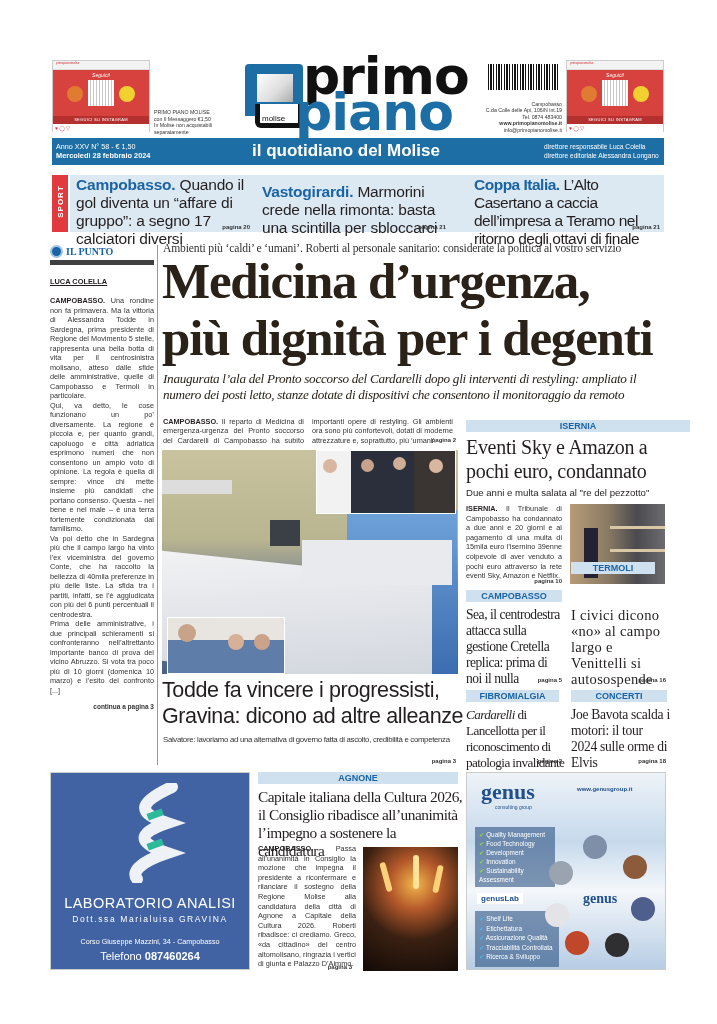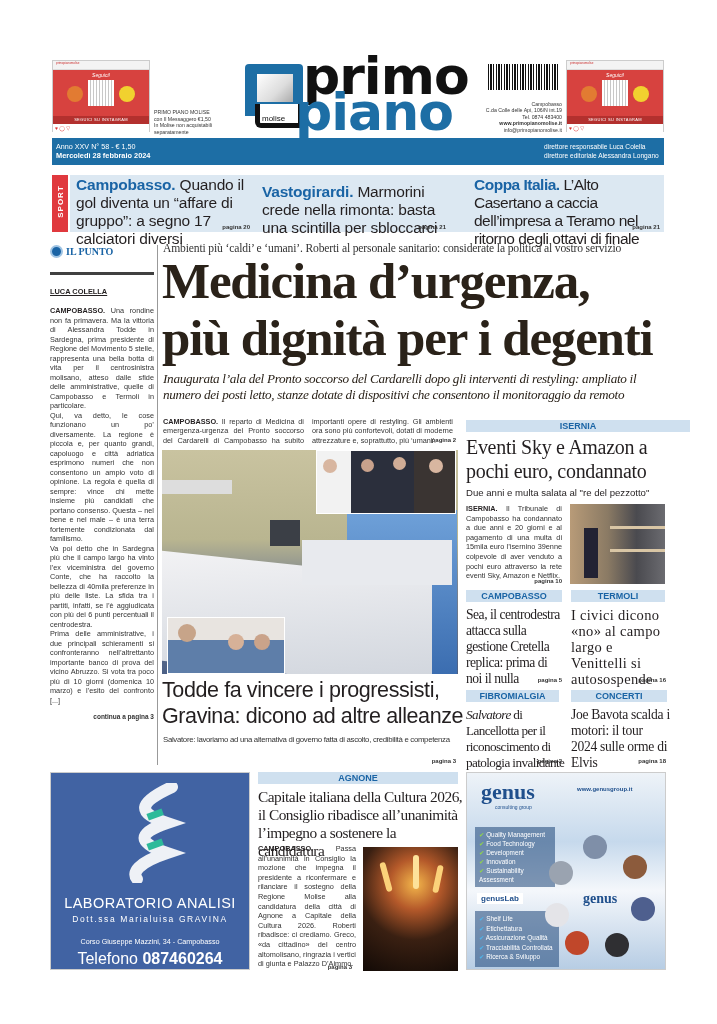--- a/index.html
+++ b/index.html
@@ -73,20 +73,21 @@
     <div class="qr"></div>
     <div class="face" style="right:14px;background:#f1d12f"></div>
   </div>
   <div class="bar">SEGUICI SU INSTAGRAM</div>
   <div class="foot">♥ ◯ ▽</div>
 </div>
 
 <div class="abs bluebar" style="left:52px;top:138px;width:612px;height:27px;">
   <div class="abs" style="left:4px;top:4px;font-size:7.2px">Anno XXV N° 58 - € 1,50</div>
   <div class="abs" style="left:4px;top:13px;font-size:7.4px;font-weight:bold">Mercoledì 28 febbraio 2024</div>
+  <div class="abs" style="left:200px;top:3px;font-size:17px;font-weight:bold">il quotidiano del Molise</div>
   <div class="abs" style="left:492px;top:5px;font-size:6.6px">direttore responsabile Luca Colella</div>
   <div class="abs" style="left:492px;top:14px;font-size:6.6px">direttore editoriale Alessandra Longano</div>
 </div>
 
 <div class="abs" style="left:52px;top:175px;width:16px;height:57px;background:#e0393e;">
   <div style="position:absolute;left:-18px;top:22px;width:52px;transform:rotate(-90deg);color:#fff;font-size:8px;font-weight:bold;text-align:center;letter-spacing:1px">SPORT</div>
 </div>
 <div class="abs sport-box" style="left:70px;top:175px;width:594px;height:57px;"></div>
 
 <div class="abs" style="left:76px;top:176px;width:178px;">
@@ -98,21 +99,21 @@
   <div class="sport-item"><b>Vastogirardi.</b> <span>Marmorini crede nella rimonta: basta una scintilla per sbloccarci</span></div>
 </div>
 <div class="abs pg" style="left:396px;top:224px;width:50px">pagina 21</div>
 
 <div class="abs" style="left:474px;top:176px;width:188px;">
   <div class="sport-item" style="letter-spacing:-.5px"><b>Coppa Italia.</b> <span>L’Alto Casertano a caccia dell’impresa a Teramo nel ritorno degli ottavi di finale</span></div>
 </div>
 <div class="abs pg" style="left:610px;top:224px;width:50px">pagina 21</div>
 
 <div class="abs" style="left:50px;top:245px;width:104px;">
-  <div style="display:flex;align-items:center;gap:3px;border-bottom:3px solid #404040;padding-bottom:14px">
+  <div style="display:flex;align-items:center;gap:3px;border-bottom:5px solid #404040;padding-bottom:2px">
     <span style="width:13px;height:13px;border-radius:50%;background:#1a64a5;display:inline-block;border:2px solid #9ec3e3"></span>
     <span class="serif" style="color:#1a64a5;font-weight:bold;font-size:10px">IL PUNTO</span>
   </div>
   <div style="margin-top:12px;font-size:7.4px;font-weight:bold;text-decoration:underline;color:#231f20">LUCA COLELLA</div>
   <div class="body-txt" style="margin-top:10px;font-size:7.3px;line-height:9.5px">
     <p><b>CAMPOBASSO.</b> <span>Una rondine non fa primavera. Ma la vittoria di Alessandra Todde in Sardegna, prima presidente di Regione del Movimento 5 stelle, rappresenta una bella botta di vita per il centrosinistra molisano, atteso dalle sfide delle amministrative, quelle di Campobasso e Termoli in particolare.</span></p>
     <p>Qui, va detto, le cose funzionano un po’ diversamente. La regione è piccola e, per quanto grandi, capoluogo e città adriatica esprimono numeri che non consentono un ampio voto di opinione. La regola è quella di sempre: vince chi mette insieme più candidati che portano consenso. Questa – nel bene e nel male – è una terra fortemente condizionata dal familismo.</p>
     <p>Va poi detto che in Sardegna più che il campo largo ha vinto l’ex viceministra del governo Conte, che ha raccolto la bellezza di 40mila preferenze in più delle liste. La sfida tra i partiti, infatti, se l’è aggiudicata con più dei 6 punti percentuali il centrodestra.</p>
     <p>Prima delle amministrative, i due principali schieramenti si confronteranno nell’altrettanto importante banco di prova del vicino Abruzzo. Si vota tra poco più di 10 giorni (domenica 10 marzo) e l’esito del confronto [...]</p>
   </div>
@@ -161,45 +162,45 @@
   <b style="color:#231f20">ISERNIA.</b> <span>Il Tribunale di Campobasso ha condannato a due anni e 20 giorni e al pagamento di una multa di 15mila euro l’isernino 39enne colpevole di aver venduto a pochi euro attraverso la rete eventi Sky, Amazon e Netflix.</span>
 </div>
 <div class="abs pg" style="left:510px;top:578px;width:52px">pagina 10</div>
 <div class="abs photo" style="left:570px;top:504px;width:95px;height:80px;background:linear-gradient(90deg,#b89b78 0%,#8a7a64 40%,#4a4a4f 70%,#6b6b70 100%)">
   <div class="abs" style="left:40px;top:22px;width:55px;height:3px;background:#d9c6a5"></div>
   <div class="abs" style="left:40px;top:45px;width:55px;height:3px;background:#d9c6a5"></div>
   <div class="abs" style="left:14px;top:24px;width:14px;height:50px;background:#223"></div>
 </div>
 
 <div class="abs label-strip" style="left:466px;top:590px;width:96px">CAMPOBASSO</div>
-<div class="abs label-strip" style="left:571px;top:590px;width:94px">TERMOLI</div>
+<div class="abs label-strip" style="left:571px;top:562px;width:84px">TERMOLI</div>
 <div class="abs serif" style="left:466px;top:607px;width:100px;font-size:13.6px;line-height:16px;color:#231f20;letter-spacing:-.5px">Sea, il centrodestra attacca sulla gestione Cretella replica: prima di noi il nulla</div>
 <div class="abs serif" style="left:571px;top:607px;width:100px;font-size:14.5px;line-height:16px;color:#231f20;letter-spacing:.3px">I civici dicono «no» al campo largo e Venittelli si autosospende</div>
 <div class="abs pg" style="left:510px;top:677px;width:52px">pagina 5</div>
 <div class="abs pg" style="left:614px;top:677px;width:52px">pagina 16</div>
 
 <div class="abs label-strip" style="left:466px;top:690px;width:93px">FIBROMIALGIA</div>
 <div class="abs label-strip" style="left:571px;top:690px;width:96px">CONCERTI</div>
 <div class="abs serif" style="left:466px;top:707px;width:100px;font-size:13.2px;line-height:16px;color:#231f20;letter-spacing:-.6px">
-  <i>Salvatore</i><span> di Lancellotta per il riconoscimento di patologia invalidante</span>
+  <i>Cardarelli</i><span> di Lancellotta per il riconoscimento di patologia invalidante</span>
 </div>
 <div class="abs serif" style="left:571px;top:707px;width:100px;font-size:13.6px;line-height:16px;color:#231f20;letter-spacing:-.3px">Joe Bavota scalda i motori: il tour 2024 sulle orme di Elvis</div>
 <div class="abs pg" style="left:510px;top:758px;width:52px">pagina 2</div>
 <div class="abs pg" style="left:614px;top:758px;width:52px">pagina 18</div>
 
 <div class="abs" style="left:50px;top:772px;width:200px;height:198px;background:#4163a3;border:1px solid #ccc;color:#fff;text-align:center">
   <svg class="abs" style="left:66px;top:10px" width="70" height="100" viewBox="0 0 70 100">
     <path d="M55 4 C20 20 20 30 50 40 C20 50 20 60 50 70 C20 80 15 90 20 96" stroke="#eef1f6" stroke-width="12" fill="none" stroke-linecap="round"></path>
     <rect x="30" y="28" width="16" height="7" fill="#2dba9a" transform="rotate(-20 38 31)"></rect>
     <rect x="30" y="58" width="16" height="7" fill="#2dba9a" transform="rotate(-20 38 61)"></rect>
   </svg>
   <div class="abs" style="left:0;right:0;top:122px;font-size:14.5px;letter-spacing:.5px">LABORATORIO ANALISI</div>
   <div class="abs" style="left:0;right:0;top:141px;font-size:8.5px;letter-spacing:1.6px">Dott.ssa Marialuisa GRAVINA</div>
   <div class="abs" style="left:0;right:0;top:164px;font-size:7.2px">Corso Giuseppe Mazzini, 34 - Campobasso</div>
-  <div class="abs" style="left:0;right:0;top:177px;font-size:16px">
+  <div class="abs" style="left:0;right:0;top:177px;font-size:11px">
     <span>Telefono</span> <b>087460264</b>
   </div>
 </div>
 
 <div class="abs label-strip" style="left:258px;top:772px;width:200px">AGNONE</div>
 <div class="abs serif" style="left:258px;top:788px;width:205px;font-size:15.4px;line-height:18px;color:#231f20;letter-spacing:-.5px">Capitale italiana della Cultura 2026, il Consiglio ribadisce all’unanimità l’impegno a sostenere la candidatura</div>
 <div class="abs" style="left:258px;top:844px;width:98px;font-size:7.3px;line-height:9.6px;text-align:justify;color:#333">
   <b style="color:#231f20">CAMPOBASSO.</b> <span>Passa all’unanimità in Consiglio la mozione che impegna il presidente a riconfermare e rilanciare il sostegno della Regione Molise alla candidatura della città di Agnone a Capitale della Cultura 2026. Roberti ribadisce: ci crediamo. Greco, «da cittadino» del centro altomolisano, ringrazia i vertici di giunta e Palazzo D’Aimmo.</span>
 </div>
 <div class="abs pg" style="left:300px;top:964px;width:52px">pagina 3</div>

